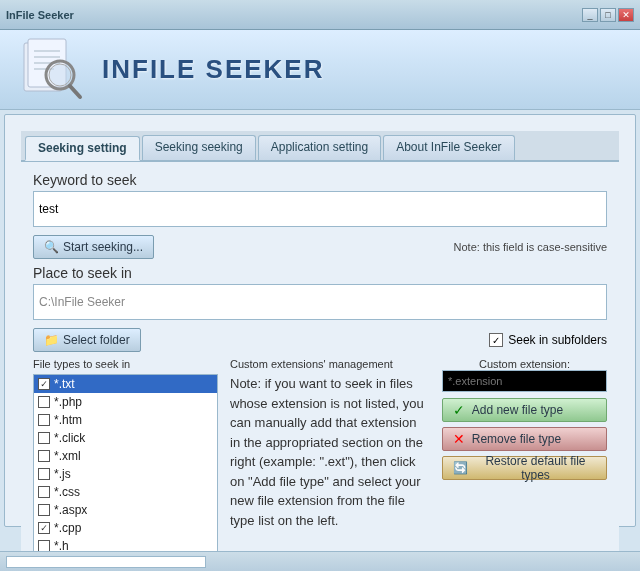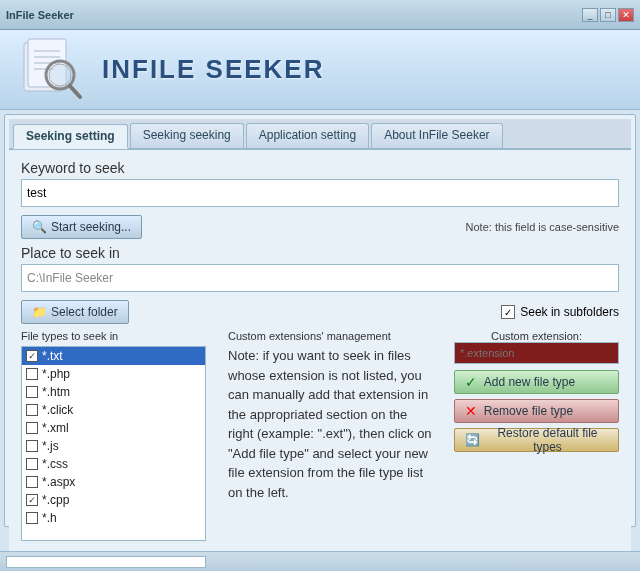--- a/index.html
+++ b/index.html
@@ -48,21 +48,21 @@
       letter-spacing: 2px;
       text-transform: uppercase;
       text-shadow: 1px 1px 2px rgba(255,255,255,0.6);
     }
 
     .main-content {
       background: #e8f0f8;
       margin: 4px;
       border: 1px solid #9ab8cc;
       border-radius: 2px;
-      padding: 4px;
+      padding: 16px;
       height: calc(571px - 30px - 80px - 8px - 40px);
     }
 
     .tabs {
       display: flex;
       border-bottom: 2px solid #9ab8cc;
       background: #d0dde8;
       padding: 4px 4px 0 4px;
       gap: 2px;
     }
@@ -86,21 +86,21 @@
 
     .panel {
       padding: 10px 12px;
       background: #e8f0f8;
     }
 
     .field-group { margin-bottom: 8px; }
     .field-label { font-size: 14px; color: #333; margin-bottom: 3px; }
     .text-input {
       width: 100%;
-      height: 28px;
+      height: 36px;
       border: 1px solid #9ab8cc;
       background: white;
       padding: 2px 5px;
       font-size: 12px;
       outline: none;
     }
 
     .btn {
       height: 24px;
       padding: 0 10px;
@@ -122,21 +122,21 @@
       background: linear-gradient(to bottom, #f0d0d0, #c89090);
       border-color: #a87070;
     }
     .btn-orange {
       background: linear-gradient(to bottom, #f0e8d0, #d0b870);
       border-color: #b09050;
     }
 
     .note-text { font-size: 11px; color: #444; text-align: center; }
 
-    .two-col { display: flex; gap: 22px; margin-top: 4px; }
+    .two-col { display: flex; gap: 12px; margin-top: 4px; }
     .left-col { width: 185px; flex-shrink: 0; }
     .mid-col { flex: 1; }
     .right-col { width: 165px; flex-shrink: 0; }
 
     .col-label { font-size: 11px; color: #333; margin-bottom: 4px; }
 
     .file-list {
       width: 100%;
       height: 195px;
       border: 1px solid #9ab8cc;
@@ -168,21 +168,21 @@
       font-size: 13px;
       color: #333;
       line-height: 1.5;
     }
 
     .custom-ext-label { font-size: 11px; margin-bottom: 0; color: #333; text-align: center; }
     .custom-ext-input {
       width: 100%;
       height: 22px;
       border: 1px solid #9ab8cc;
-      background: #7f1d1d;
+      background: #000000;
       padding: 2px 5px;
       font-size: 11px;
       color: #999;
       margin-bottom: 6px;
     }
     .right-col .btn { width: 100%; margin-bottom: 4px; justify-content: flex-start; font-size: 11px; }
 
     .seek-in-subfolders {
       display: flex; align-items: center; gap: 5px; font-size: 11px;
     }

